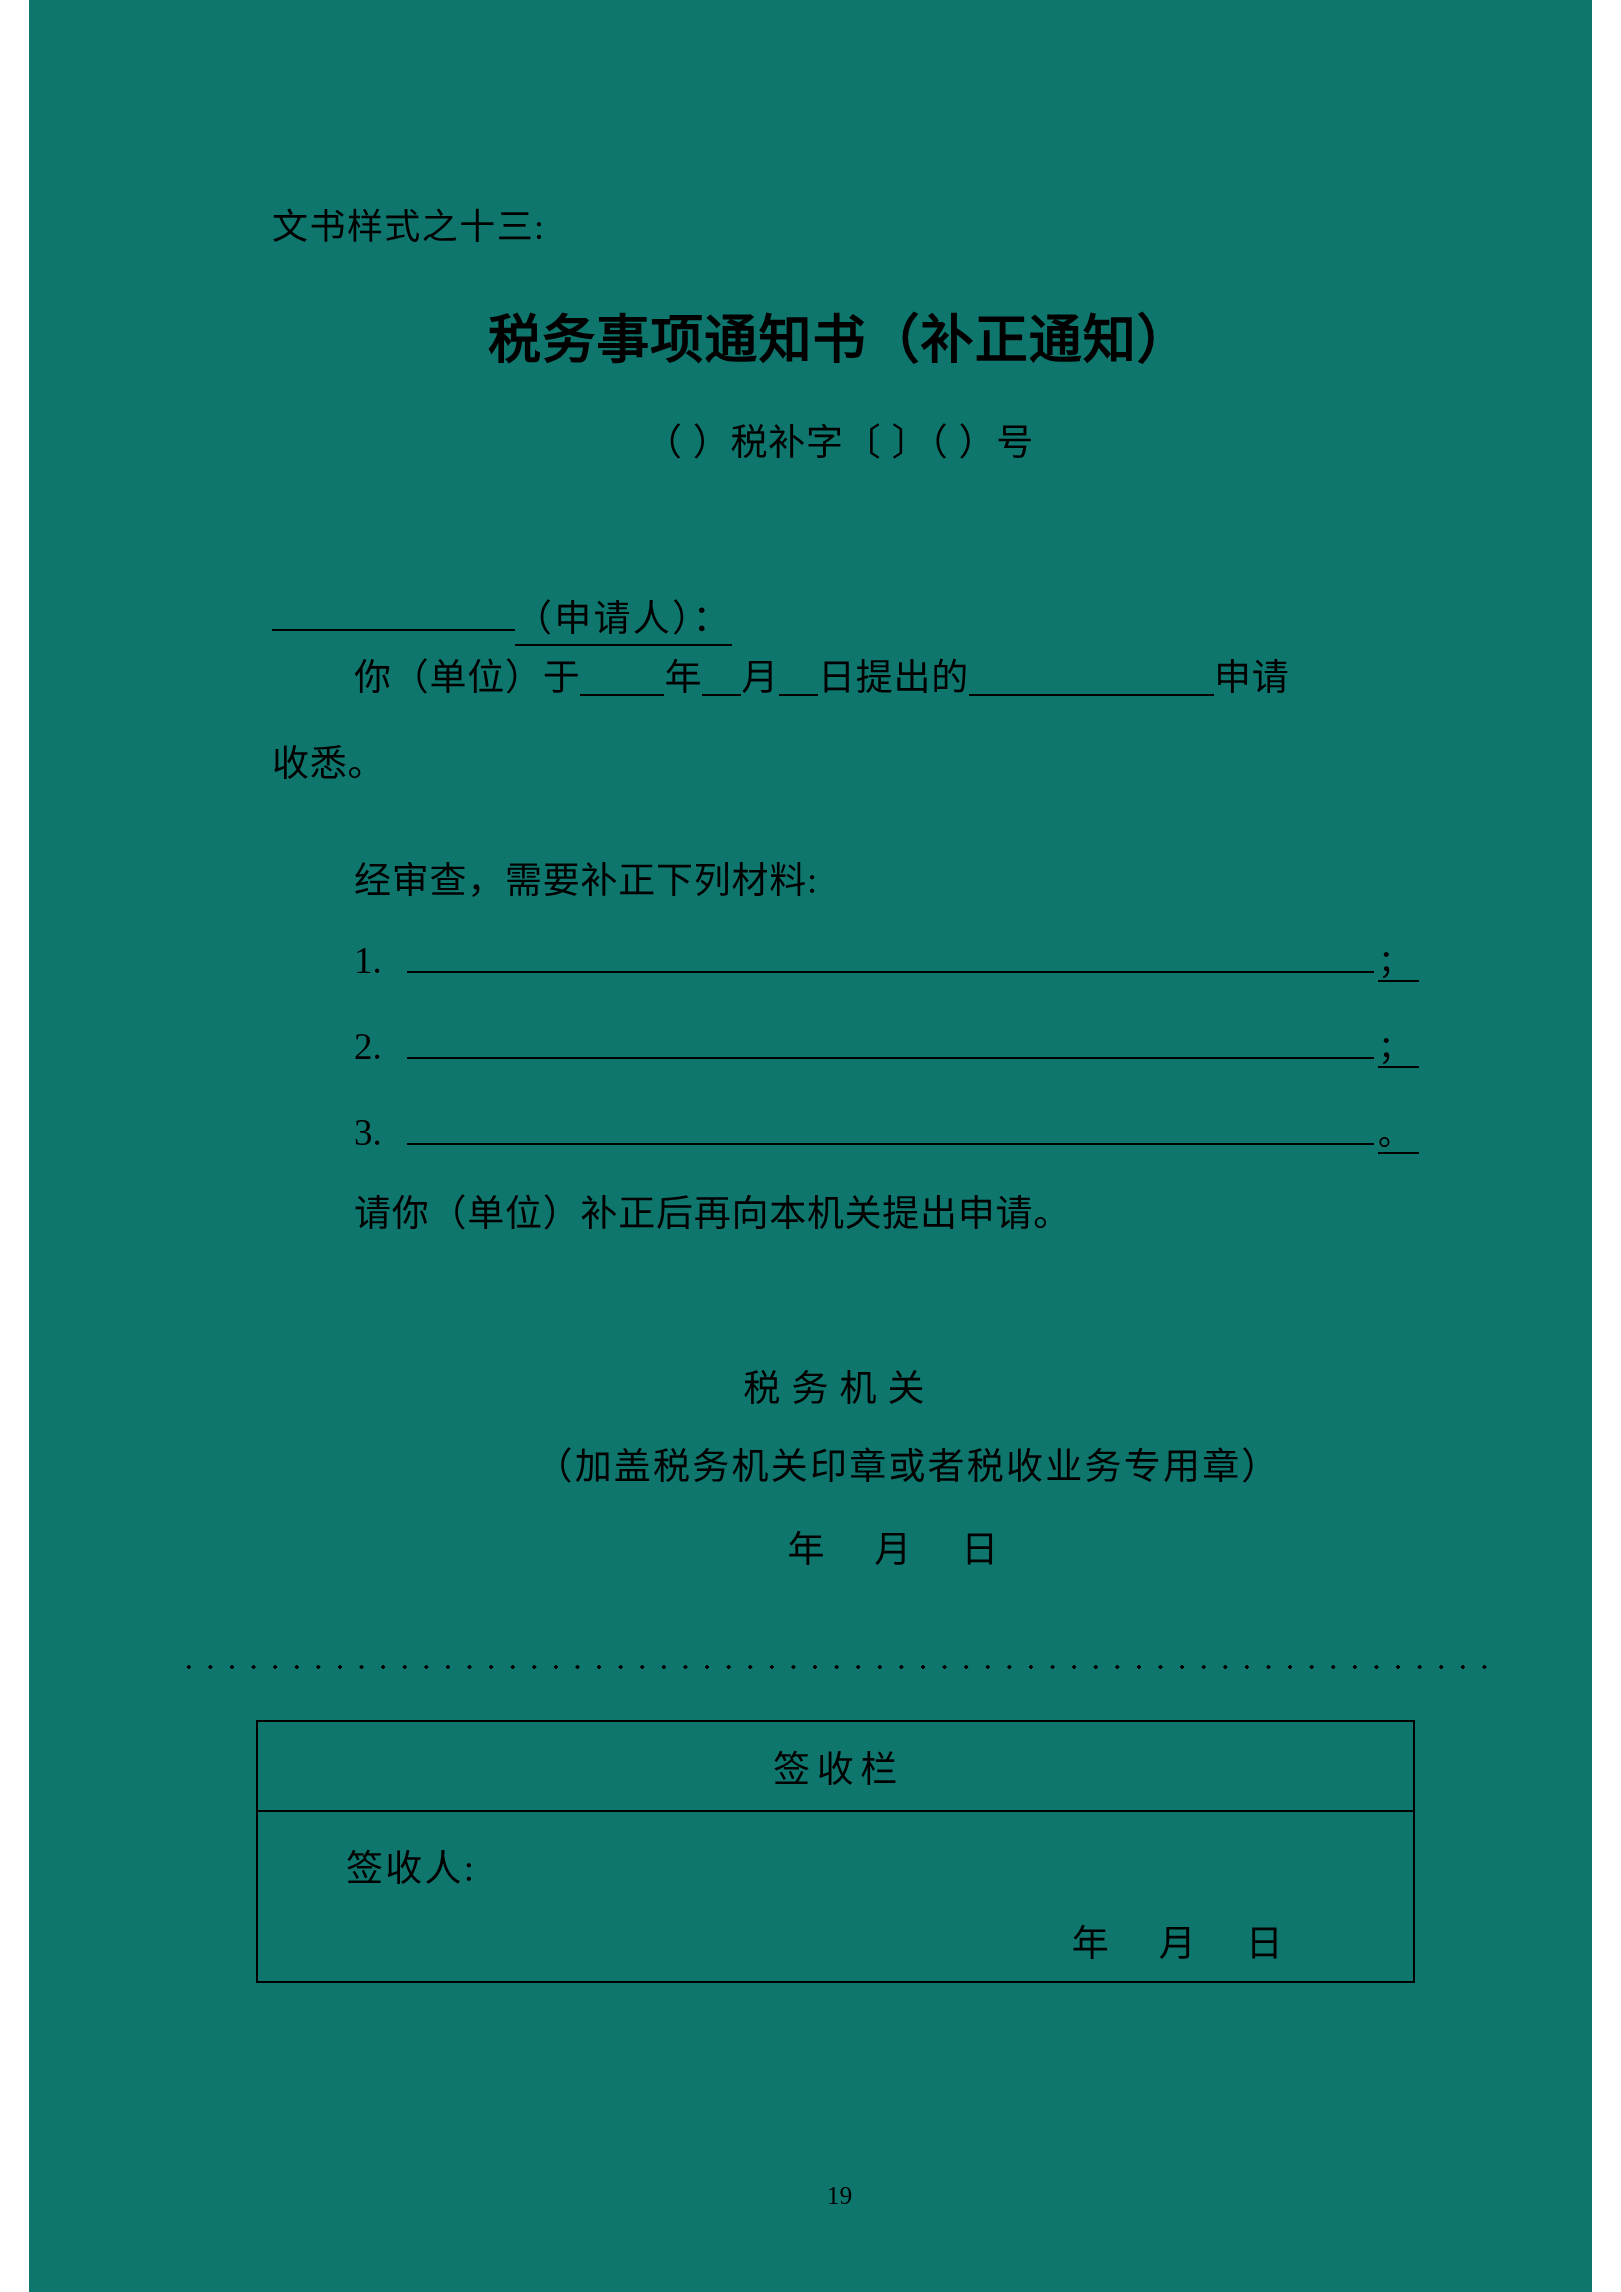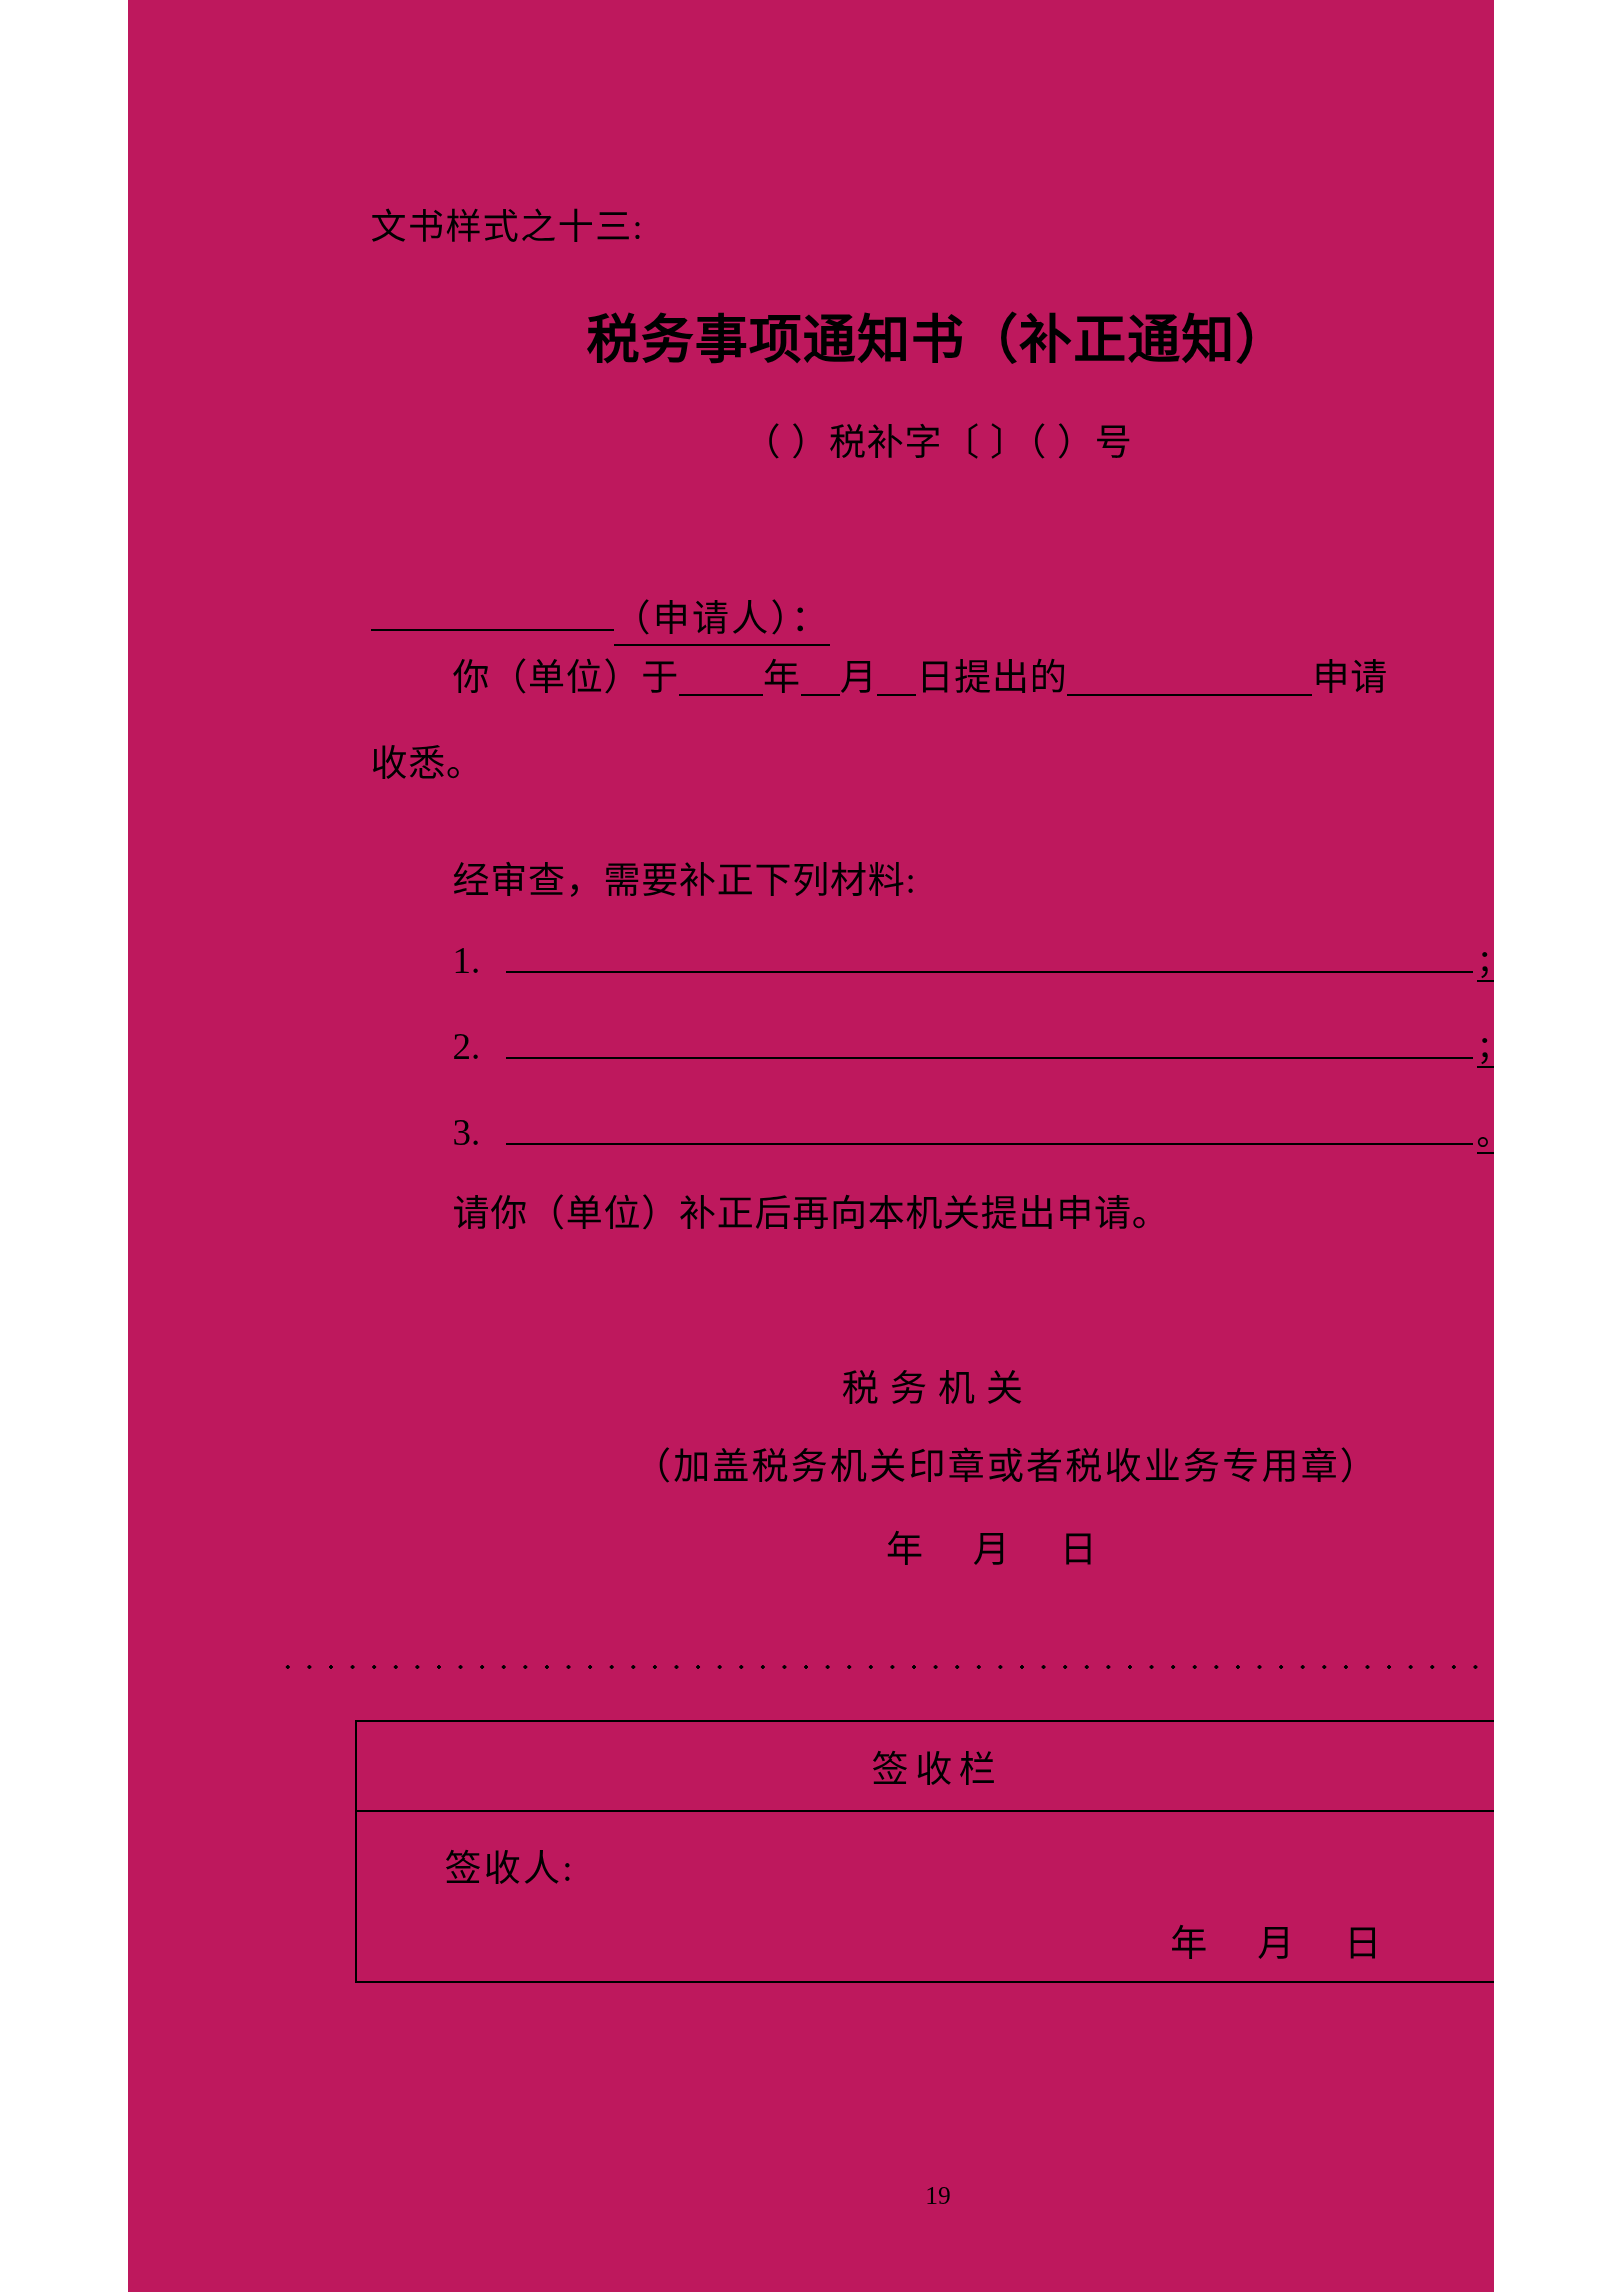--- a/index.html
+++ b/index.html
@@ -7,24 +7,24 @@
     margin: 0;
     padding: 0;
     background: #ffffff;
   }
   body {
     font-family: "Liberation Serif", "DejaVu Serif", serif;
     color: #000000;
   }
   .page {
     position: relative;
-    width: 1366px;
+    width: 1563px;
     height: 2293px;
     margin: 0 auto;
-    background: #be185d;
+    background: #0f766e;
     box-sizing: border-box;
     overflow: hidden;
   }
 
   
   .kai {
     font-family: "Liberation Serif", "DejaVu Serif", serif;
     letter-spacing: 0.06em;
   }
   .abs { position: absolute; }

